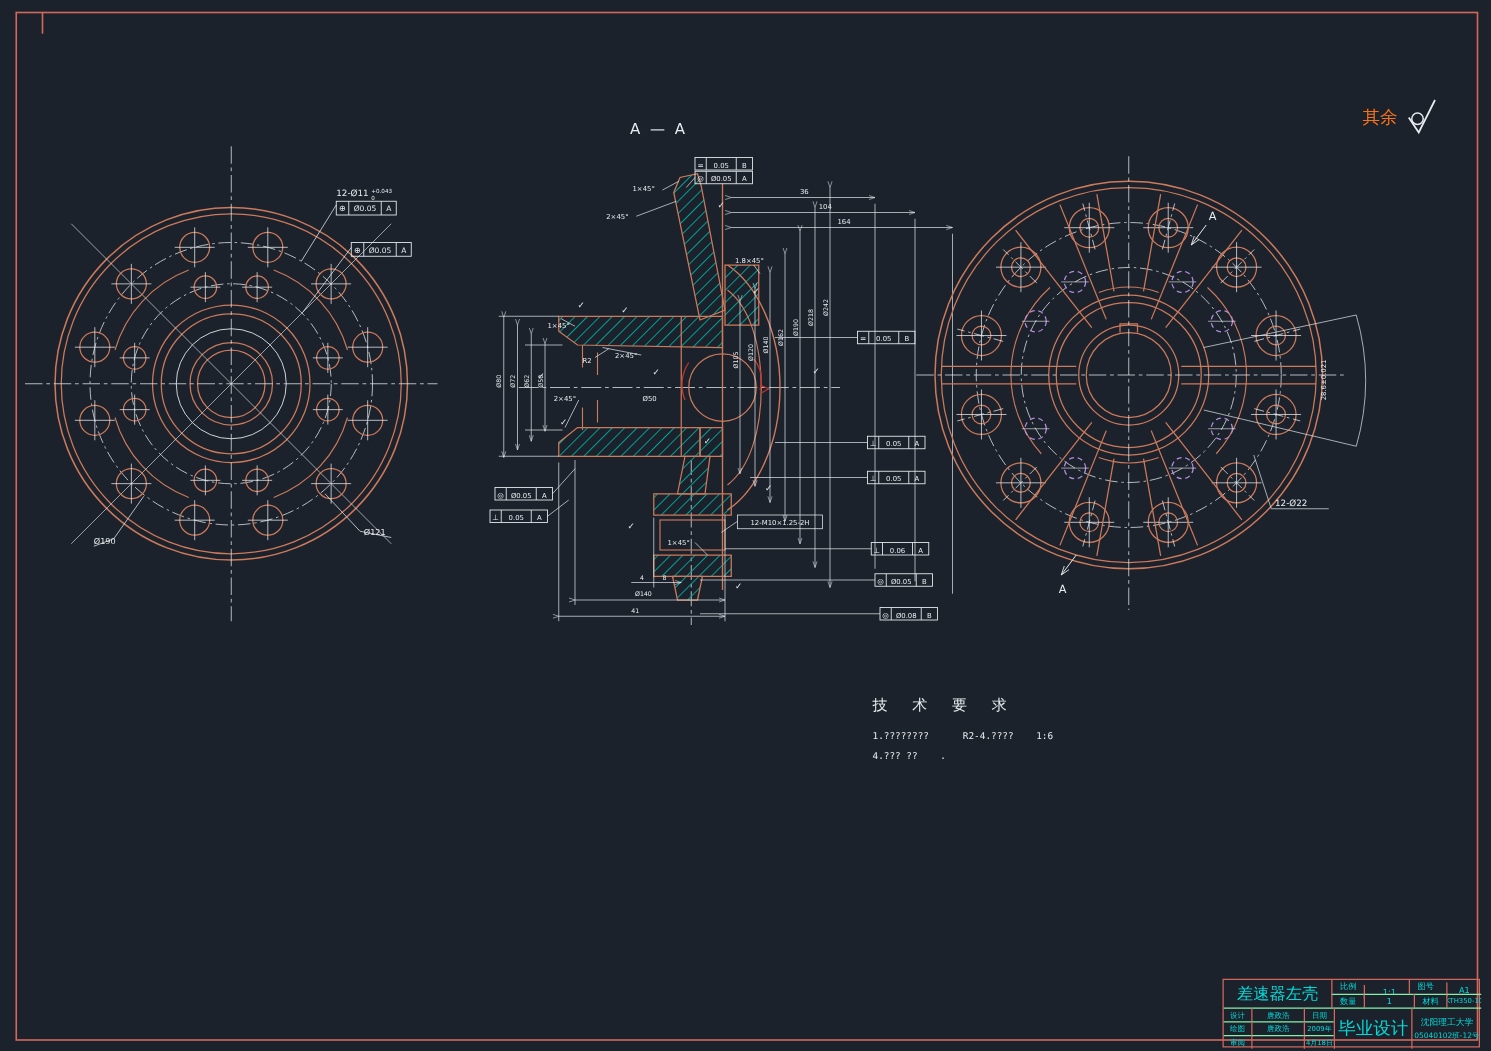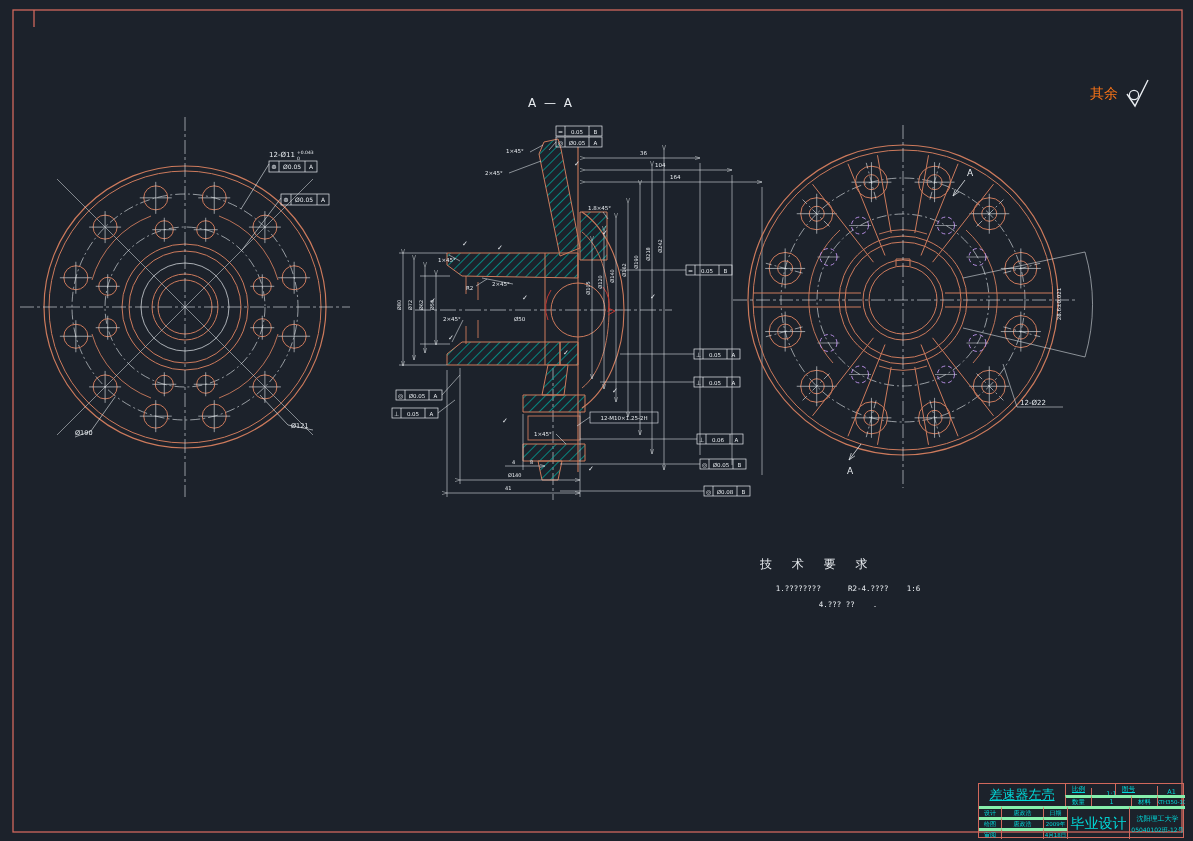--- a/index.html
+++ b/index.html
@@ -1,38 +1,38 @@
 <!DOCTYPE html>
 <html><head>
 <meta charset="utf-8">
 <style>
   html,body{margin:0;padding:0;background:#11151c;}
   #app{position:relative;width:1193px;height:841px;background:#1c222b;overflow:hidden;
        font-family:"DejaVu Sans",sans-serif;}
   svg text{font-family:"DejaVu Sans",sans-serif;}
   .abs{position:absolute;}
   
-  #aa-label{left:504px;top:96px;width:70px;text-align:right;font-size:12px;
+  #aa-label{left:504px;top:96px;width:70px;text-align:left;font-size:12px;
             letter-spacing:2px;color:#e8ecf0;}
   
   #rest-note{left:1090px;top:78px;display:flex;align-items:center;gap:6px;color:#f97316;
              font-size:14px;}
   
   #techreq{left:698px;top:556px;width:300px;color:#e8ecf0;}
-  #techreq .tr-title{font-size:12px;letter-spacing:8px;margin-left:62px;margin-bottom:8px;}
+  #techreq .tr-title{font-size:12px;letter-spacing:8px;margin-bottom:8px;}
   #techreq .tr-line{font-family:"DejaVu Sans Mono",monospace;font-size:7.5px;line-height:16px;
-                    white-space:pre;text-align:center;}
+                    white-space:pre;}
   
   #tblock{left:978px;top:783px;width:206px;height:55px;border:1.5px solid #d0685c;
           box-sizing:border-box;color:#00dada;}
   .tb-cell{position:absolute;box-sizing:border-box;border-left:1px solid #d0685c;
-           border-top:3px solid #86efac;display:flex;align-items:center;justify-content:center;
+           border-top:1px solid #86efac;display:flex;align-items:center;justify-content:center;
            overflow:hidden;white-space:nowrap;}
   .tb-cell.first-col{border-left:none;}
-  .tb-cell.first-row{border-top:none;text-decoration:underline;}
+  .tb-cell.first-row{border-top:none;}
 </style>
 </head>
 <body>
 
 <div id="app">
 
 <svg width="1193" height="841" viewBox="0 0 1193 841">
   <defs>
     <pattern id="hatch" patternUnits="userSpaceOnUse" width="7" height="7" patternTransform="rotate(45)">
       <line x1="0" y1="0" x2="0" y2="7" stroke="#00a79b" stroke-width="1.5"></line>
@@ -548,21 +548,21 @@
   <div class="tr-title">技 术 要 求</div>
   <div class="tr-line">1.????????      R2-4.????    1:6</div>
   <div class="tr-line">4.??? ??    .</div>
 </div>
 
 
 <div id="tblock" class="abs">
   <div class="tb-cell first-col first-row" style="left:0;top:0;width:86px;height:22px;font-size:13px;">差速器左壳</div>
   <div class="tb-cell first-row" style="left:86px;top:0;width:26px;height:11px;font-size:6.5px;">比例</div>
   <div class="tb-cell first-row" style="left:112px;top:4px;width:40px;height:11px;font-size:6.5px;">1:1</div>
-  <div class="tb-cell first-row" style="left:136px;top:0;width:26px;height:11px;font-size:6.5px;">图号</div>
+  <div class="tb-cell first-row" style="left:148px;top:0;width:26px;height:11px;font-size:6.5px;">图号</div>
   <div class="tb-cell first-row" style="left:178px;top:2px;width:28px;height:11px;font-size:6.5px;">A1</div>
   <div class="tb-cell" style="left:86px;top:11px;width:26px;height:11px;font-size:6.5px;">数量</div>
   <div class="tb-cell" style="left:112px;top:11px;width:40px;height:11px;font-size:6.5px;">1</div>
   <div class="tb-cell" style="left:152px;top:11px;width:26px;height:11px;font-size:6.5px;">材料</div>
   <div class="tb-cell" style="left:178px;top:11px;width:28px;height:11px;font-size:5.5px;">KTH350-10</div>
   <div class="tb-cell first-col" style="left:0;top:22px;width:22px;height:11px;font-size:6px;">设计</div>
   <div class="tb-cell" style="left:22px;top:22px;width:42px;height:11px;font-size:6px;">唐政浩</div>
   <div class="tb-cell" style="left:64px;top:22px;width:24px;height:11px;font-size:6px;">日期</div>
   <div class="tb-cell first-col" style="left:0;top:33px;width:22px;height:11px;font-size:6px;">绘图</div>
   <div class="tb-cell" style="left:22px;top:33px;width:42px;height:11px;font-size:6px;">唐政浩</div>

